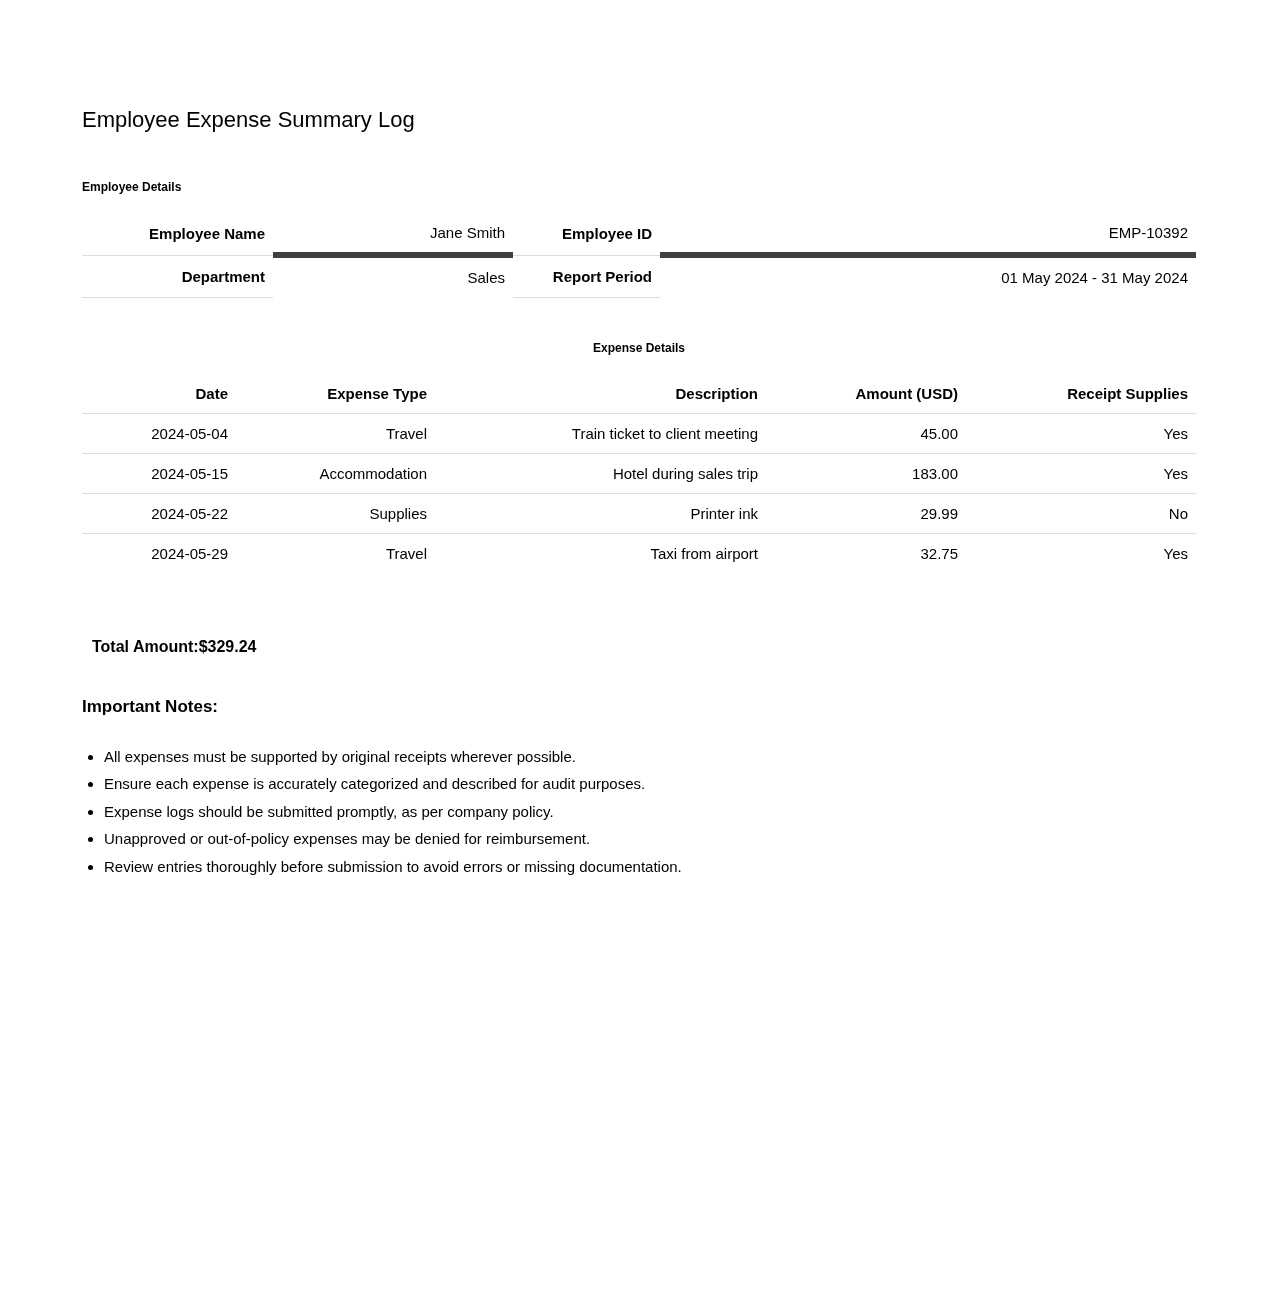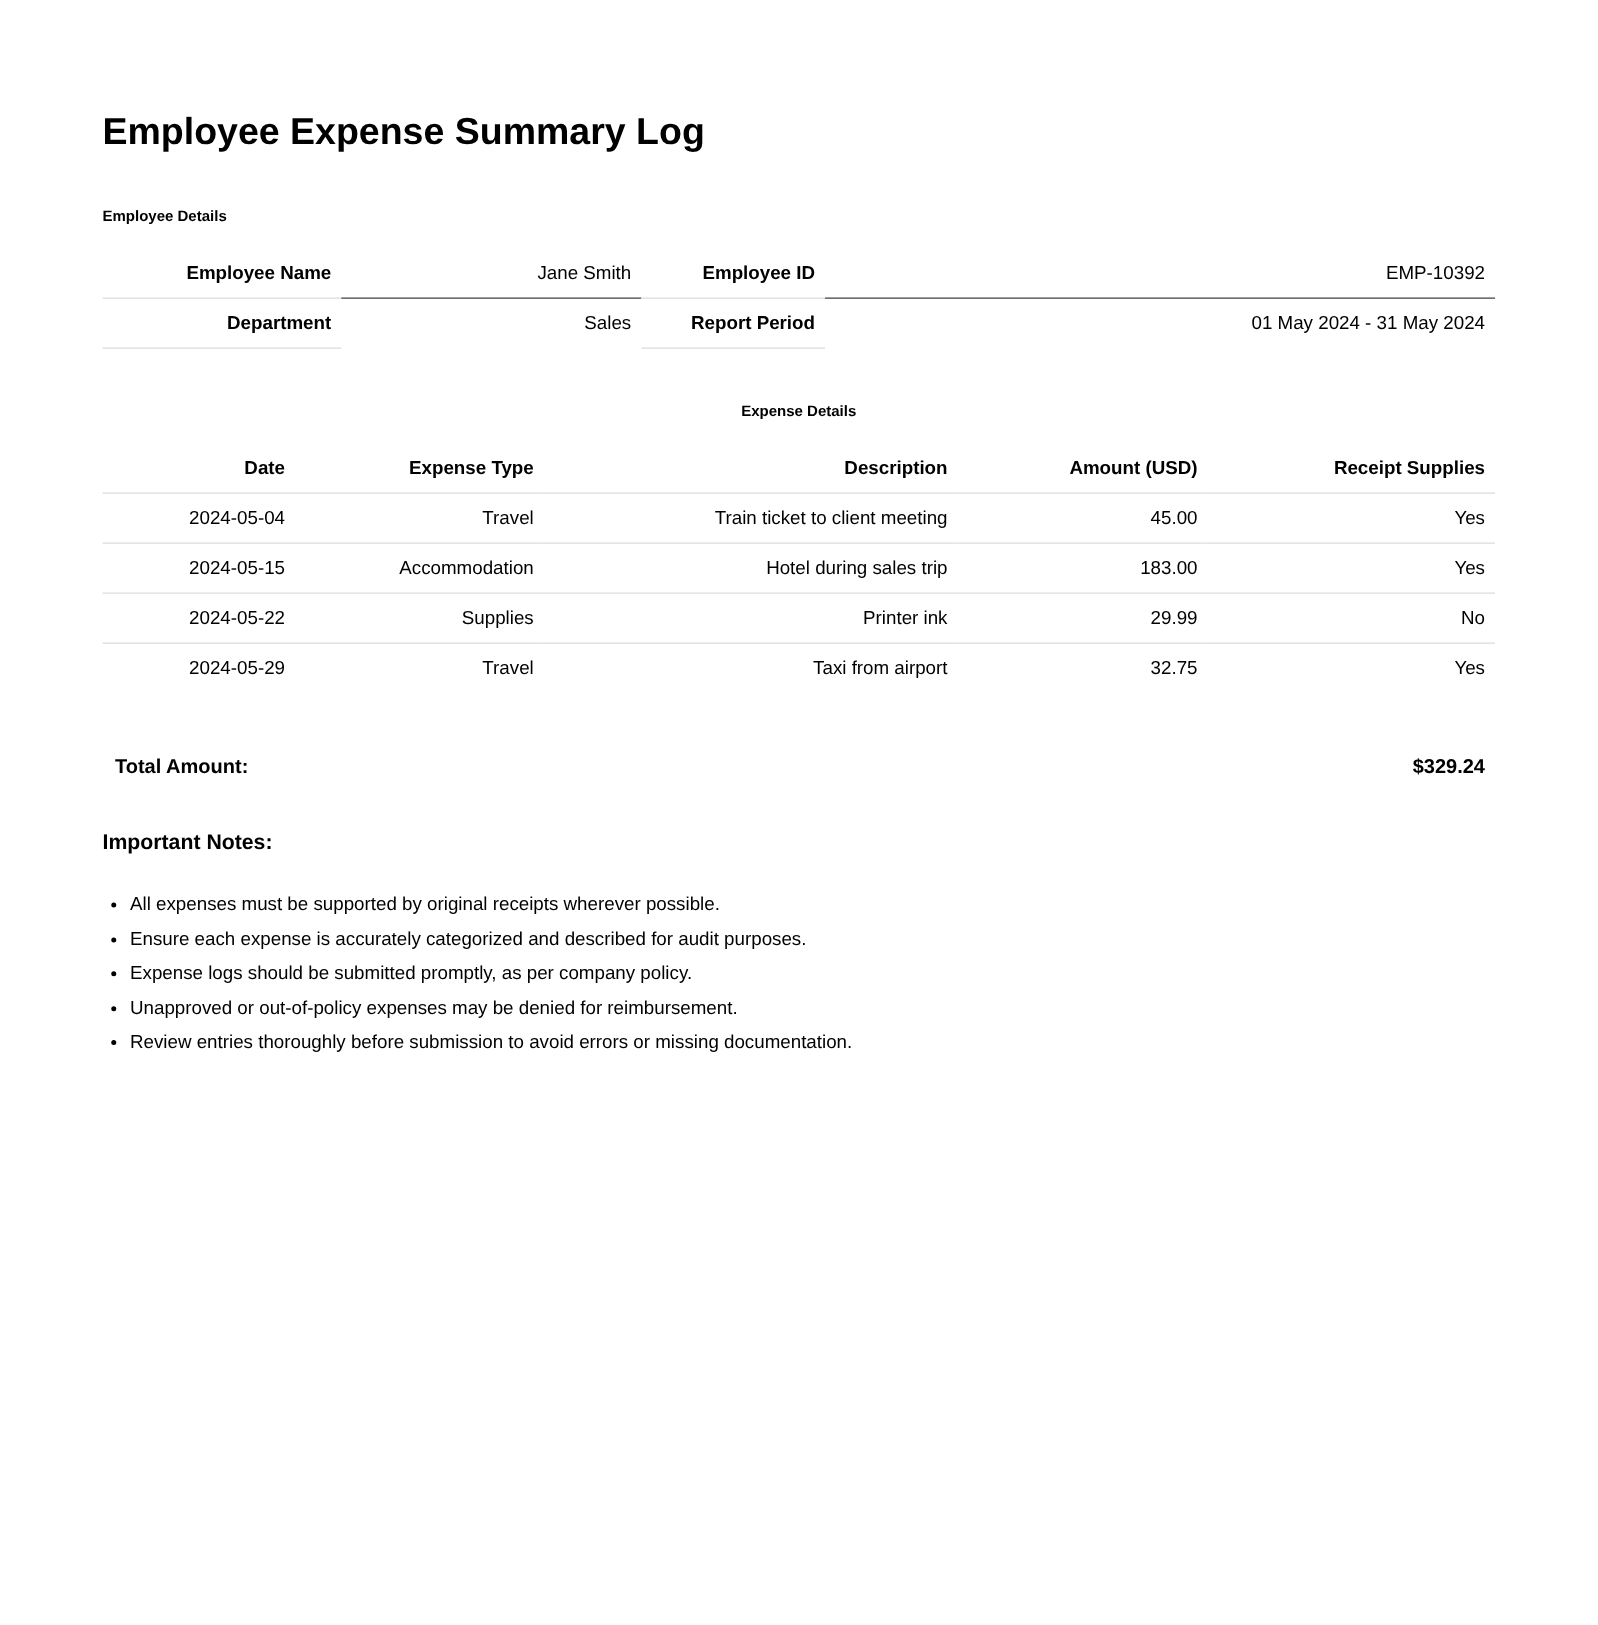--- a/index.html
+++ b/index.html
@@ -10,24 +10,24 @@
     color: #000000;
     font-family: "Liberation Sans", sans-serif;
   }
   .page {
     width: 1278px;
     min-height: 1300px;
     padding: 88px 82px 40px 82px;
     background: #ffffff;
   }
   h1.doc-title {
-    font-size: 30px;
-    font-weight: bold;
+    font-size: 22px;
+    font-weight: normal;
     line-height: 36px;
-    margin: 0 0 39px 0;
+    margin: 14px 0 39px 0;
   }
   h2.section-heading {
     font-size: 12px;
     font-weight: bold;
     line-height: 20px;
     margin: 0 0 16px 0;
   }
   h2.section-heading.expense { margin-top: 40px; text-align: center; }
   table {
     border-collapse: collapse;
@@ -40,29 +40,28 @@
     vertical-align: middle;
     padding: 11px 8px;
     line-height: 17px;
     font-weight: normal;
     overflow: hidden;
     white-space: nowrap;
   }
   th { font-weight: bold; }
   
   .details-table th { border-bottom: 1px solid #dcdcdc; }
-  .details-table tr:first-child td { border-bottom: 1px solid #404040; }
+  .details-table tr:first-child td { border-bottom: 6px solid #404040; }
   
   .expense-table thead th { border-bottom: 1px solid #dcdcdc; }
   .expense-table tbody tr:not(:last-child) td { border-bottom: 1px solid #dcdcdc; }
   .total-row {
-    margin-top: 50px;
+    margin-top: 64px;
     width: 1114px;
     display: flex;
-    justify-content: space-between;
     align-items: baseline;
     font-size: 16px;
     font-weight: bold;
     line-height: 20px;
     padding: 0 8px 0 10px;
   }
   h3.notes-heading {
     font-size: 17px;
     font-weight: bold;
     line-height: 20px;

